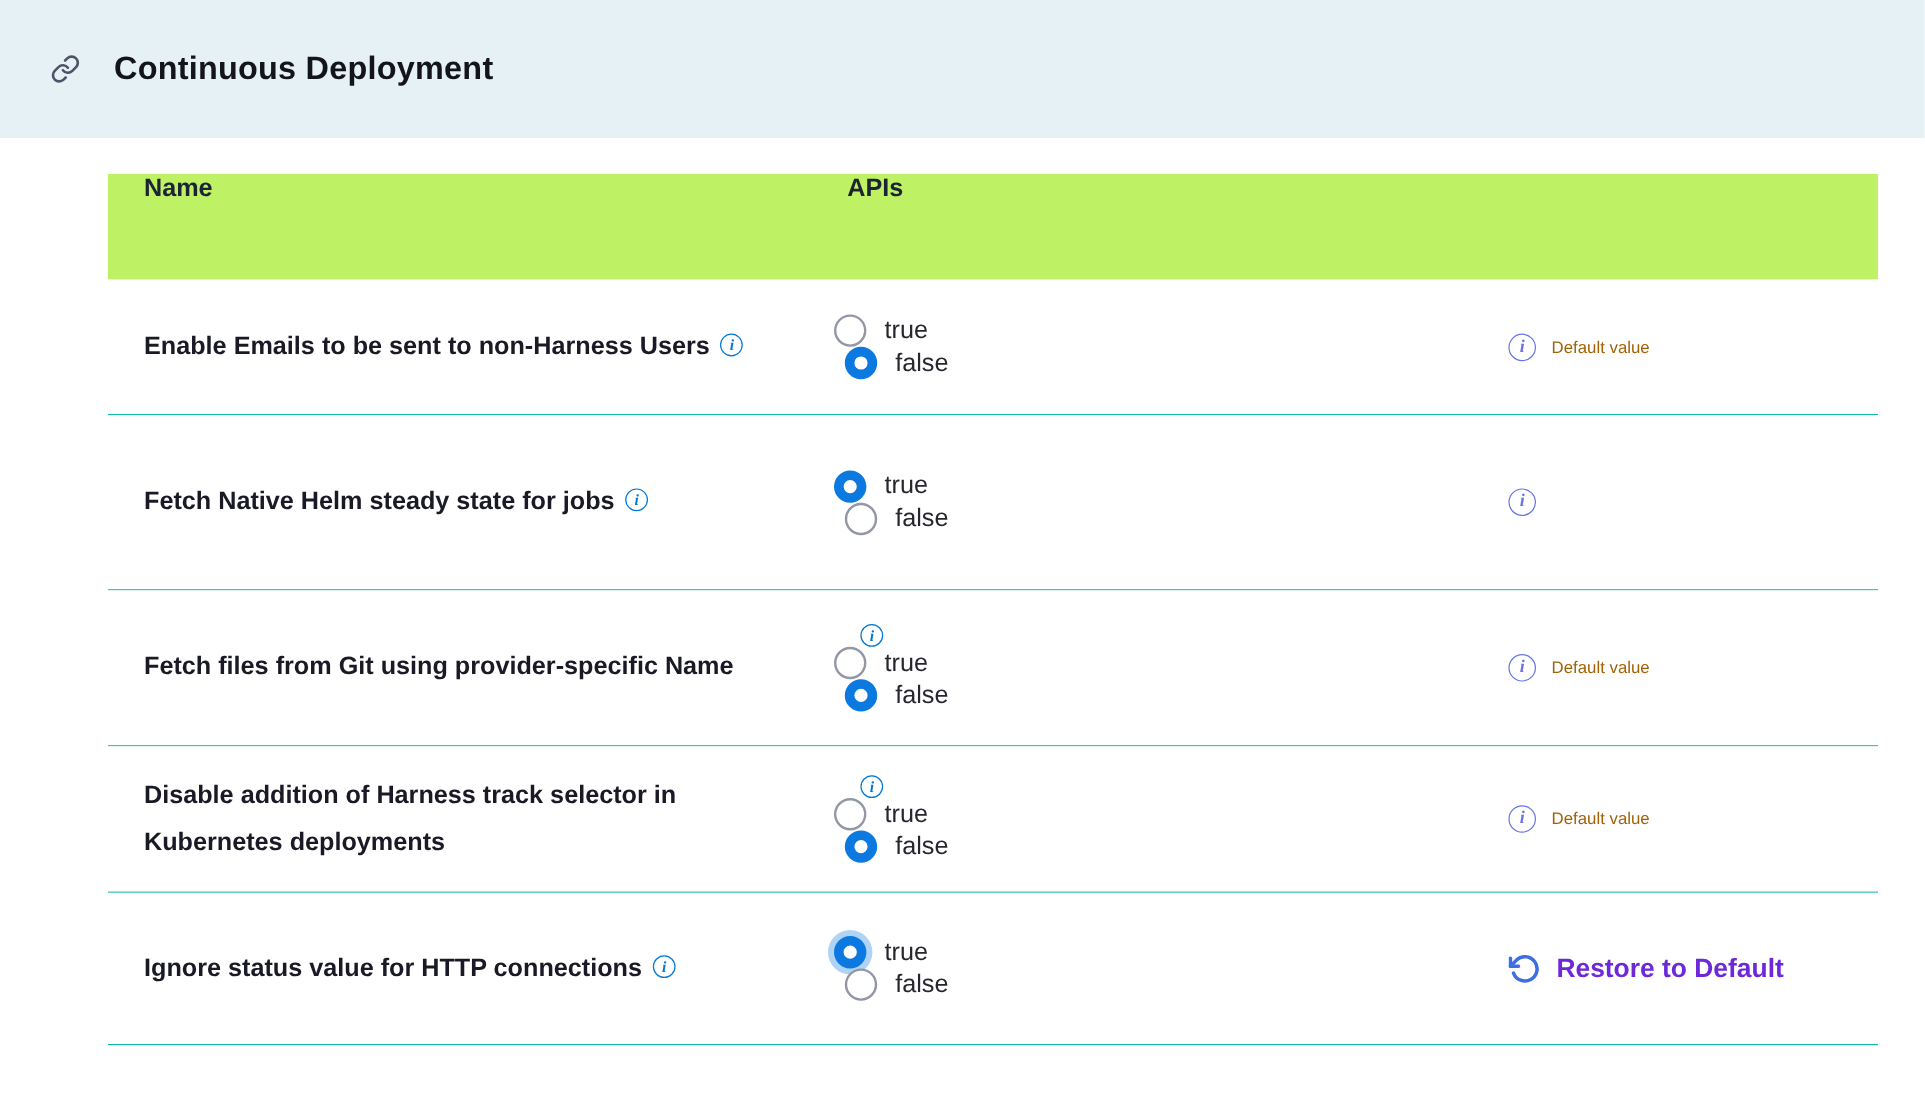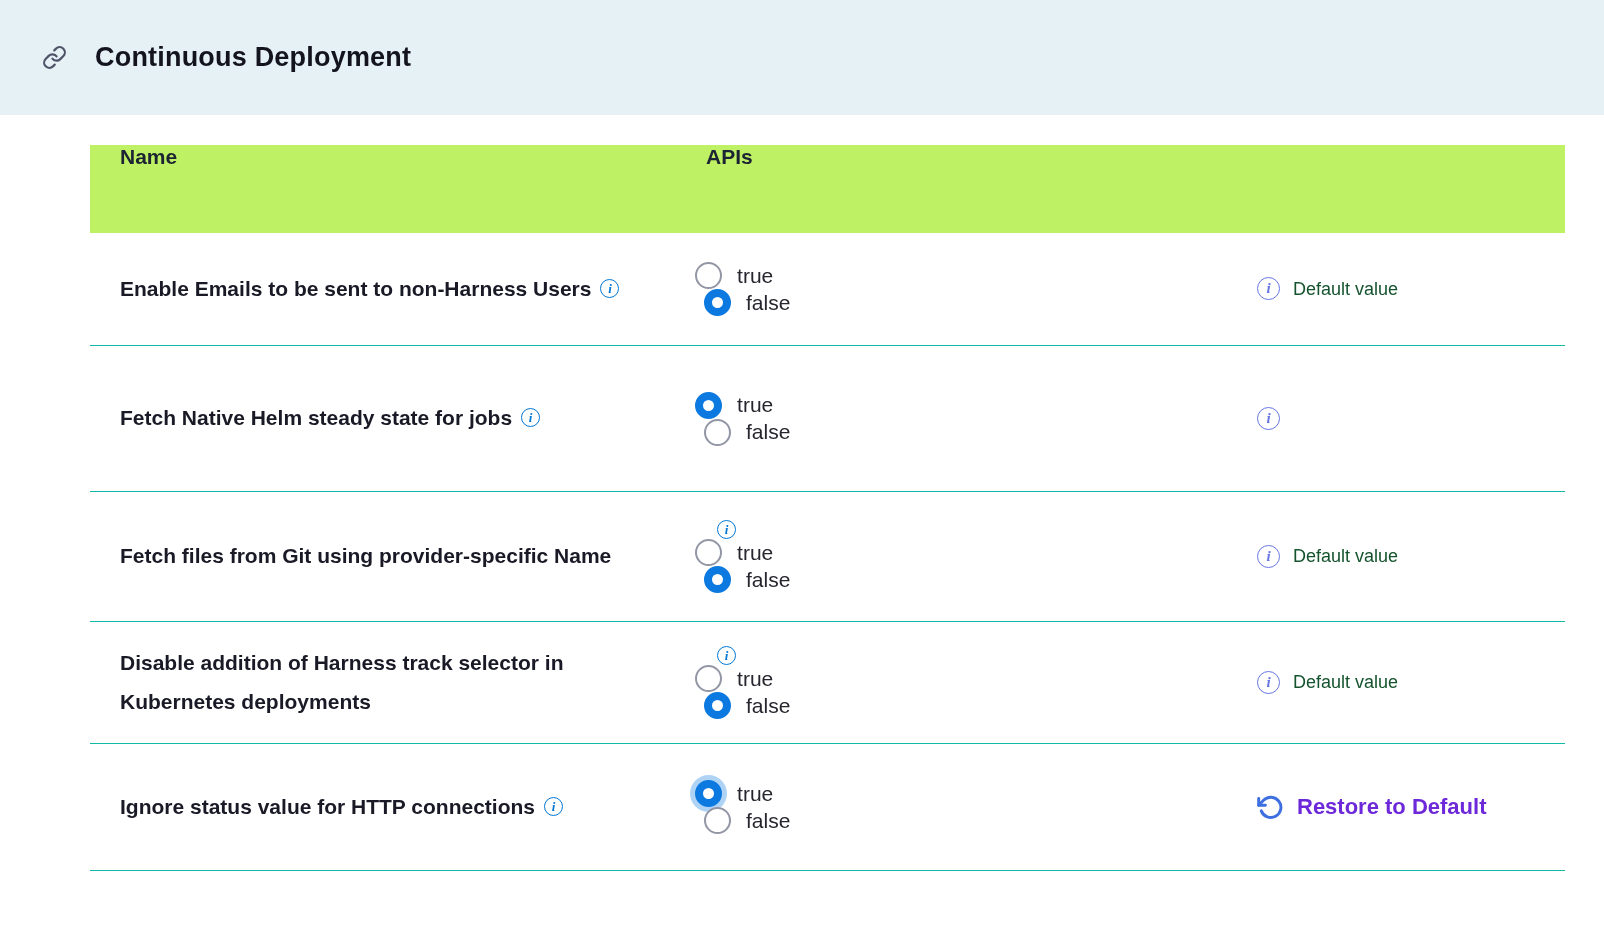--- a/index.html
+++ b/index.html
@@ -51,21 +51,21 @@
   .radio + .radio { margin-left:26px; }
   .radio-circle {
     width:27px; height:27px; border-radius:50%; background:#ffffff;
     border:2px solid #9296a5; flex:none;
   }
   .radio-circle.checked { border:8px solid #0b79e0; }
   .radio-circle.focus-ring { box-shadow:0 0 0 5px rgba(11,121,224,.33); }
   .radio-text { font-size:21px; color:#26262f; }
 
   .status-cell { margin-left:auto; width:308px; display:flex; align-items:center; gap:13px; padding-right:6px; }
-  .status-label { font-size:18px; color:#14532d; line-height:1.35; }
+  .status-label { font-size:14px; color:#a16207; line-height:1.35; }
   .status-label.restore { color:#6d28d9; font-weight:700; font-size:22px; }
   .restore-icon { display:inline-flex; flex:none; color:#3d6fe0; }
 </style>
 </head>
 <body>
 
 <div class="page">
 
   <div class="page-header">
     <span class="link-icon">

